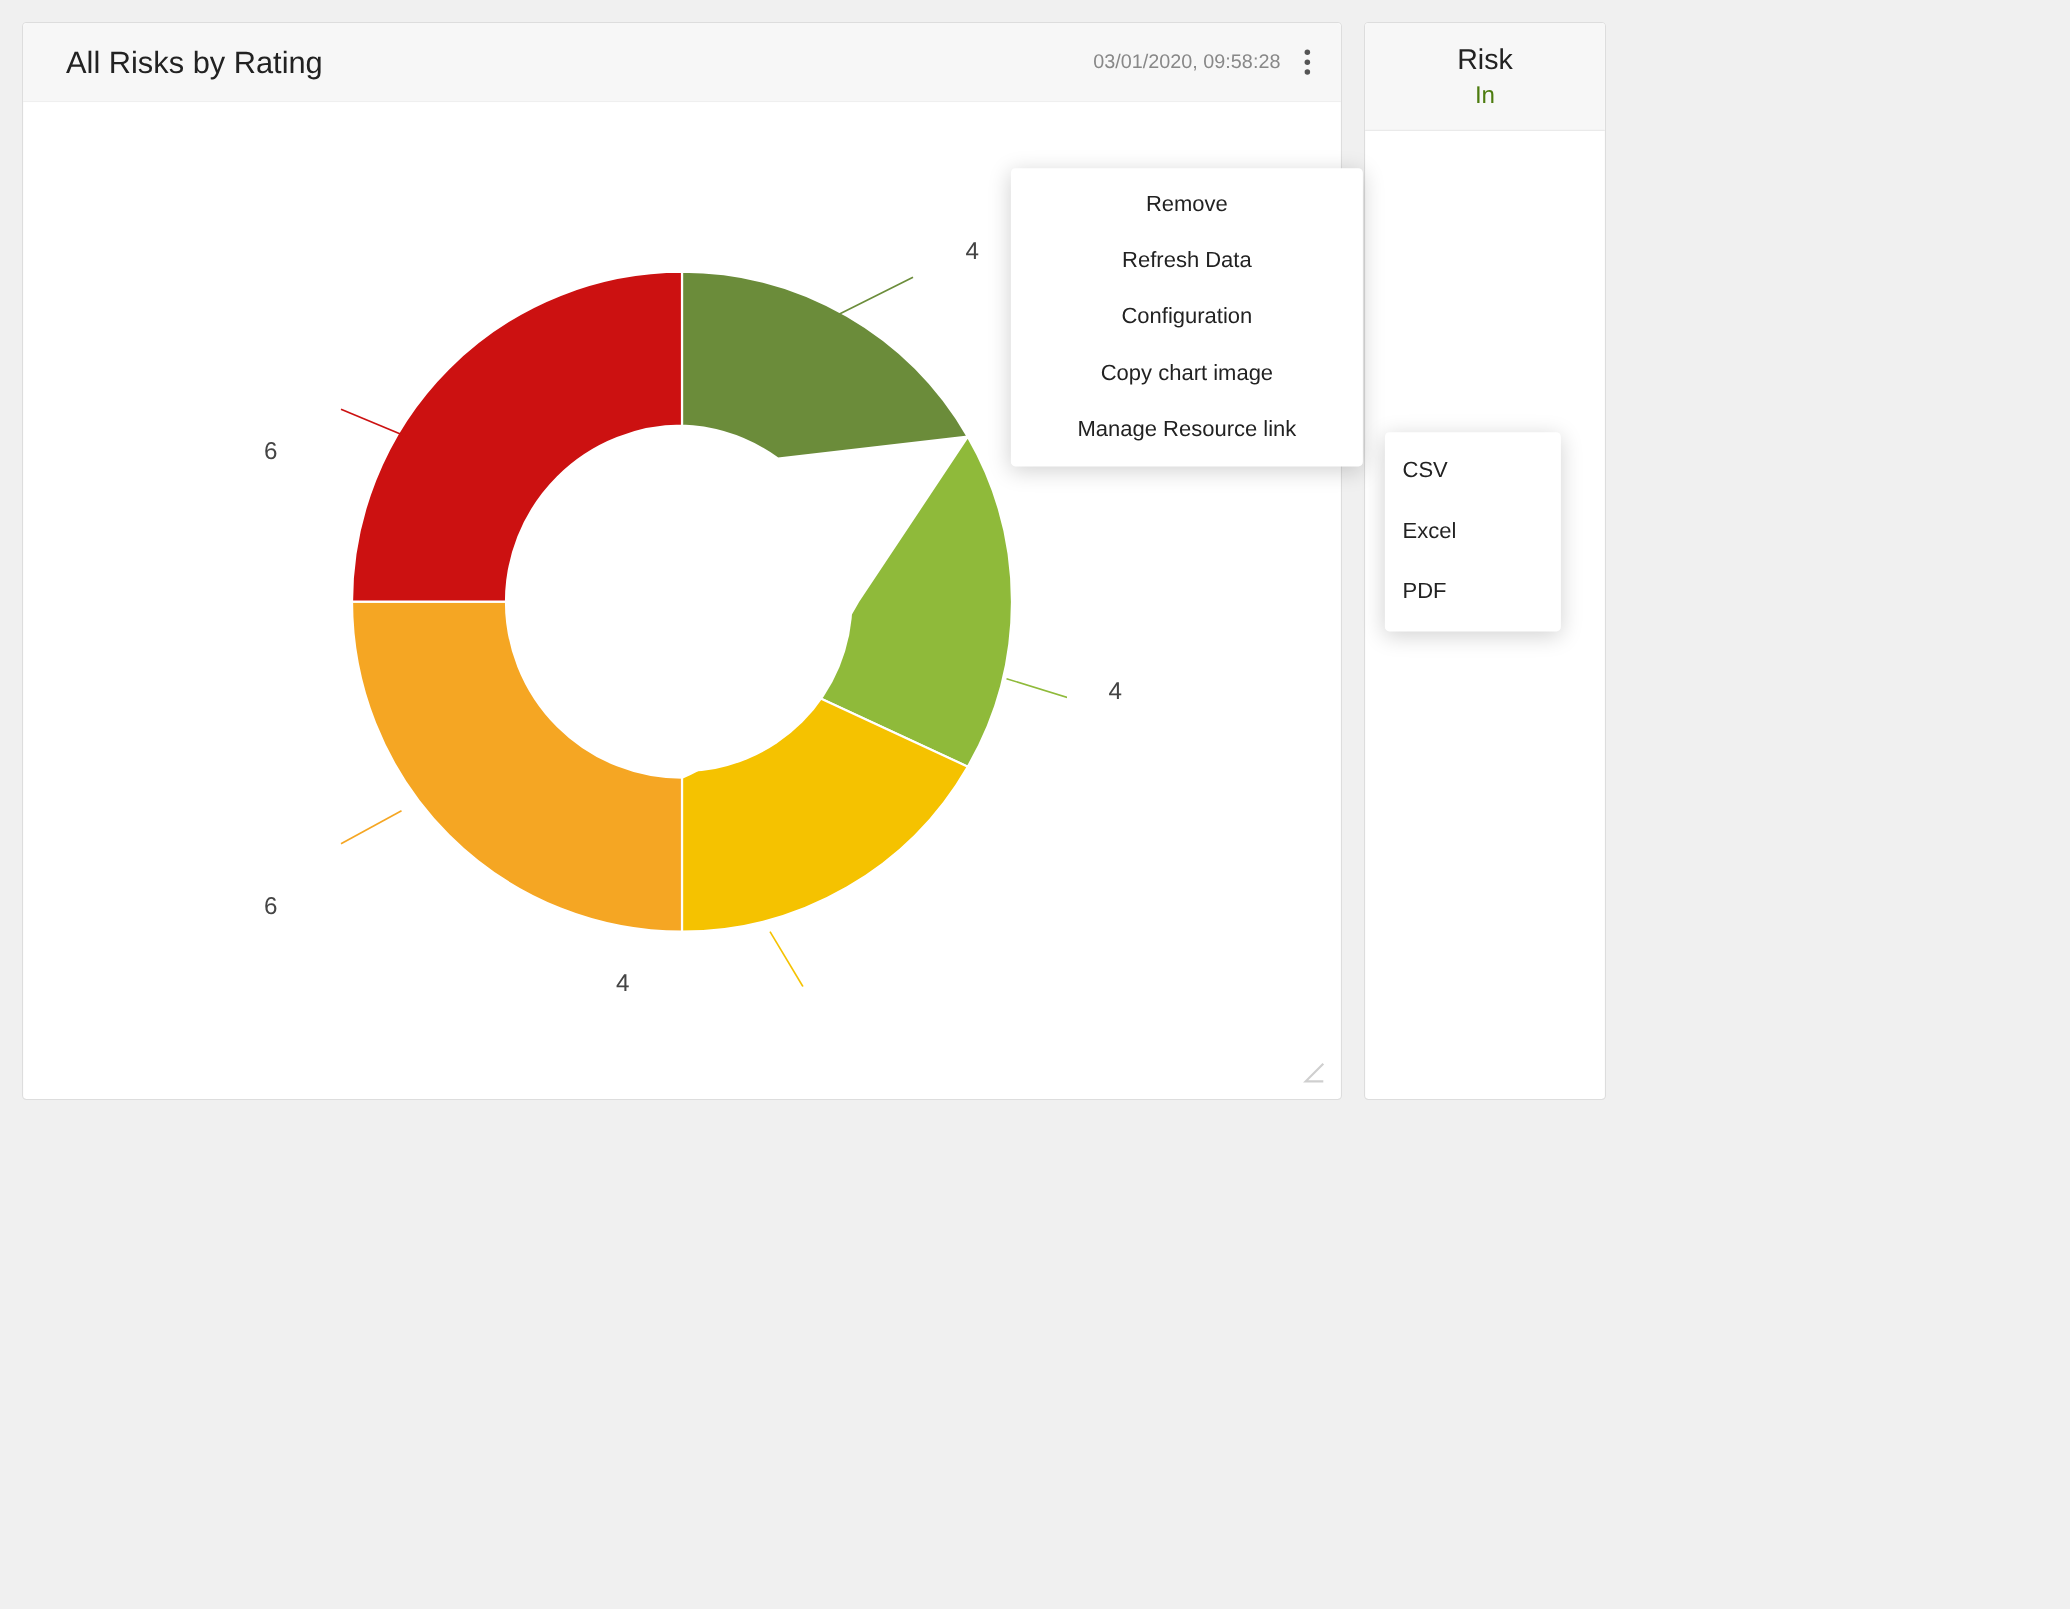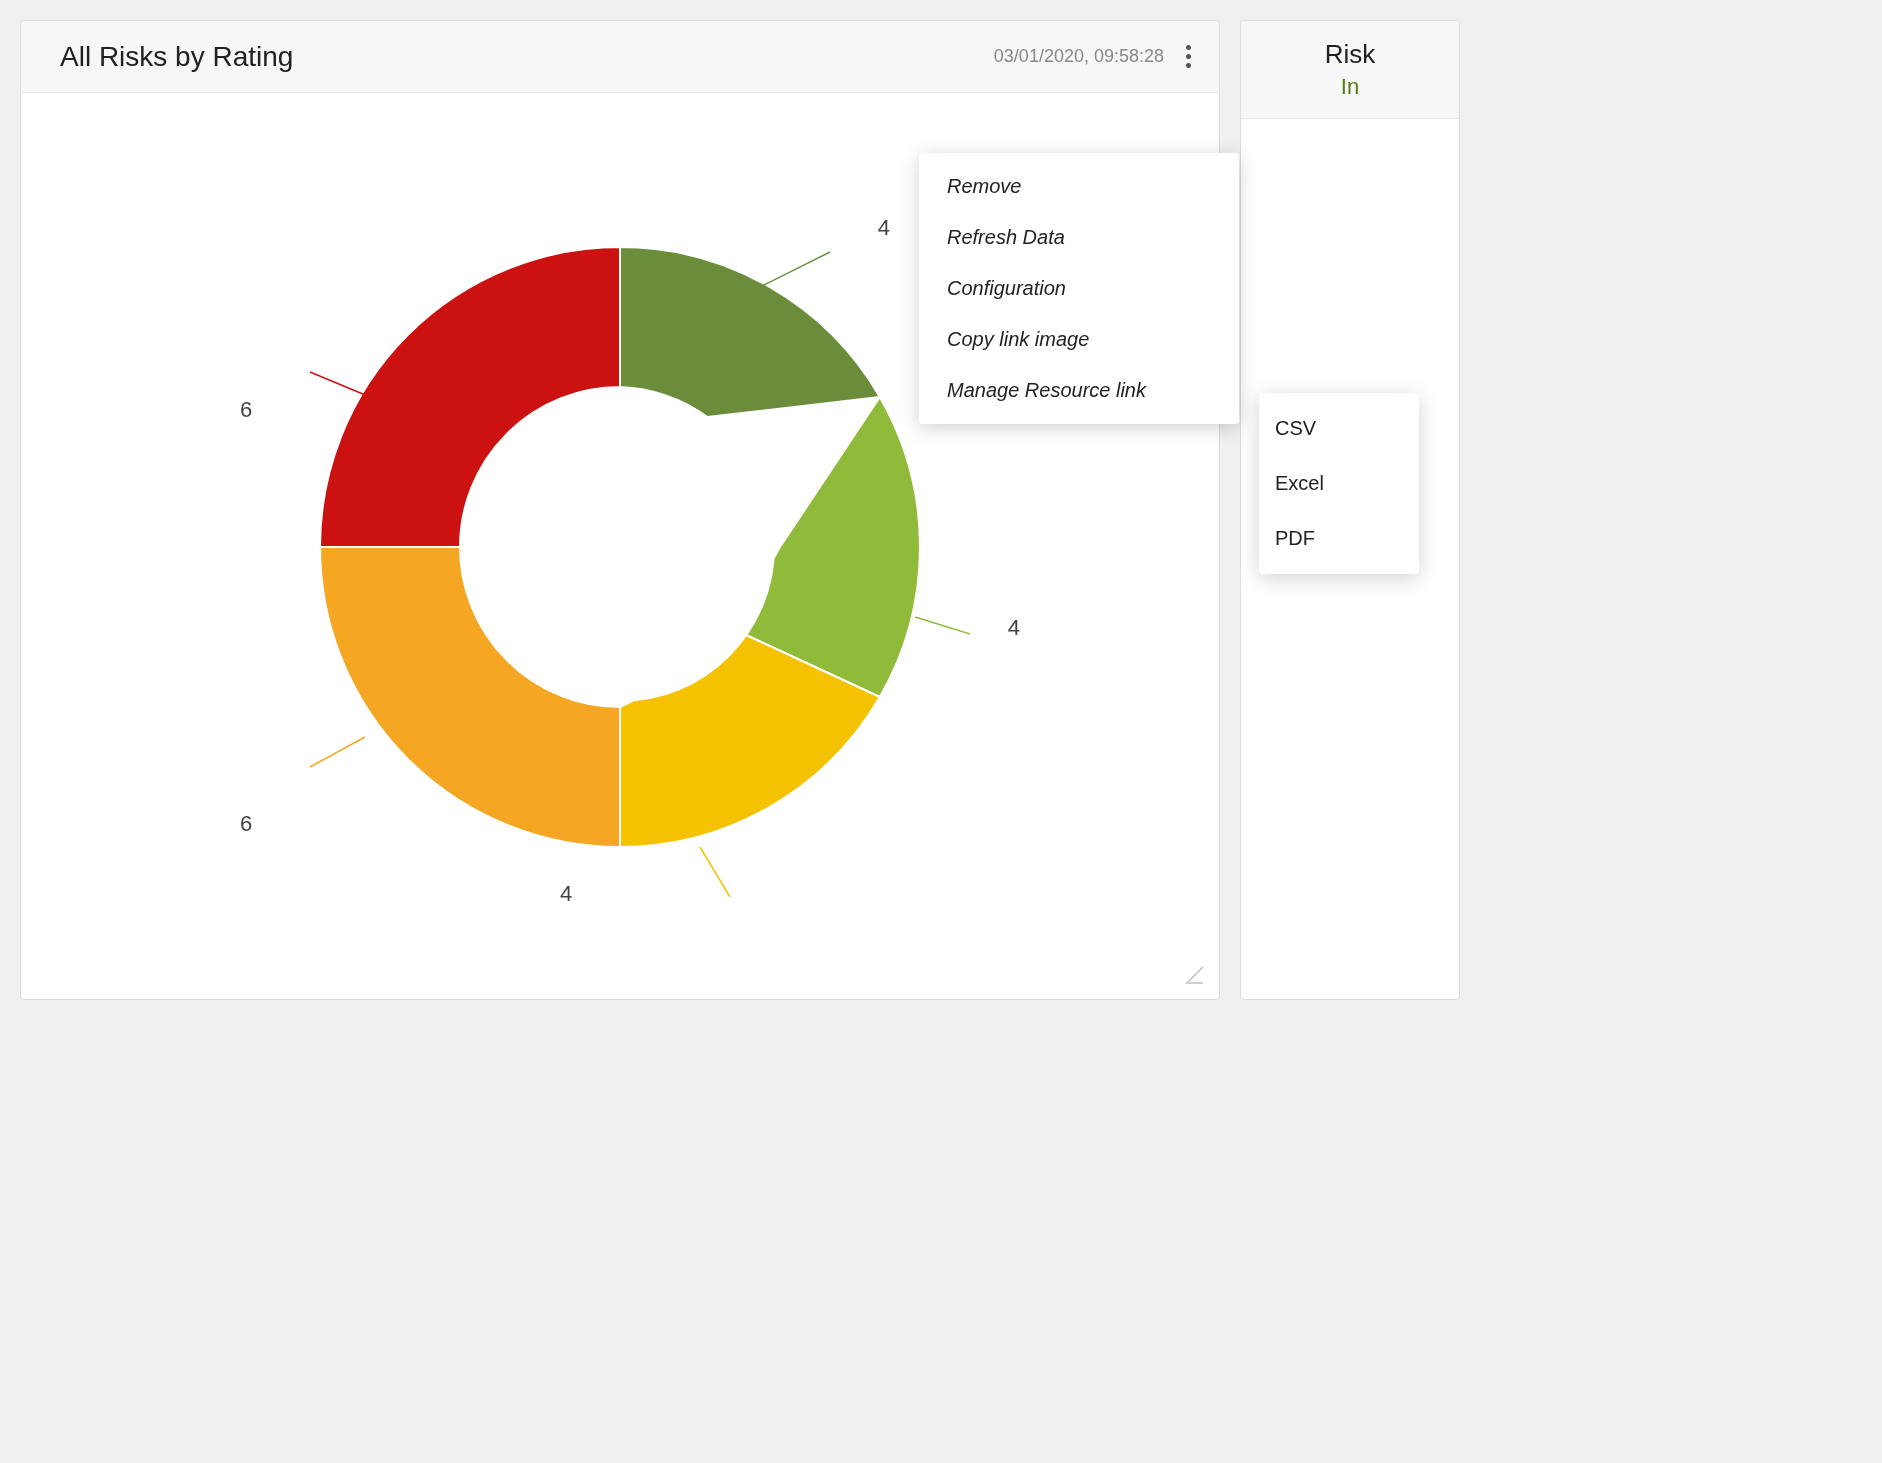--- a/index.html
+++ b/index.html
@@ -95,27 +95,26 @@
       border-radius: 4px;
       box-shadow: 0 4px 20px rgba(0,0,0,0.18);
       width: 320px;
       z-index: 100;
       padding: 8px 0;
     }
 
     .context-menu-item {
       display: flex;
       align-items: center;
-      justify-content: flex-start;
+      justify-content: center;
       padding: 14px 28px;
       font-size: 20px;
       color: #222;
       cursor: pointer;
       white-space: nowrap;
-      font-style: italic;
     }
 
     .context-menu-item.active {
       color: #1a73e8;
     }
 
     .chevron-right {
       font-size: 16px;
       color: #555;
     }
@@ -262,21 +261,21 @@
       <div class="context-menu-item">
         <span>Remove</span>
       </div>
       <div class="context-menu-item">
         <span>Refresh Data</span>
       </div>
       <div class="context-menu-item">
         <span>Configuration</span>
       </div>
       <div class="context-menu-item">
-        <span>Copy link image</span>
+        <span>Copy chart image</span>
       </div>
       <div class="context-menu-item">
         <span>Manage Resource link</span>
       </div>
 
       <div class="submenu">
         <div class="submenu-item">CSV</div>
         <div class="submenu-item">Excel</div>
         <div class="submenu-item">PDF</div>
       </div>

